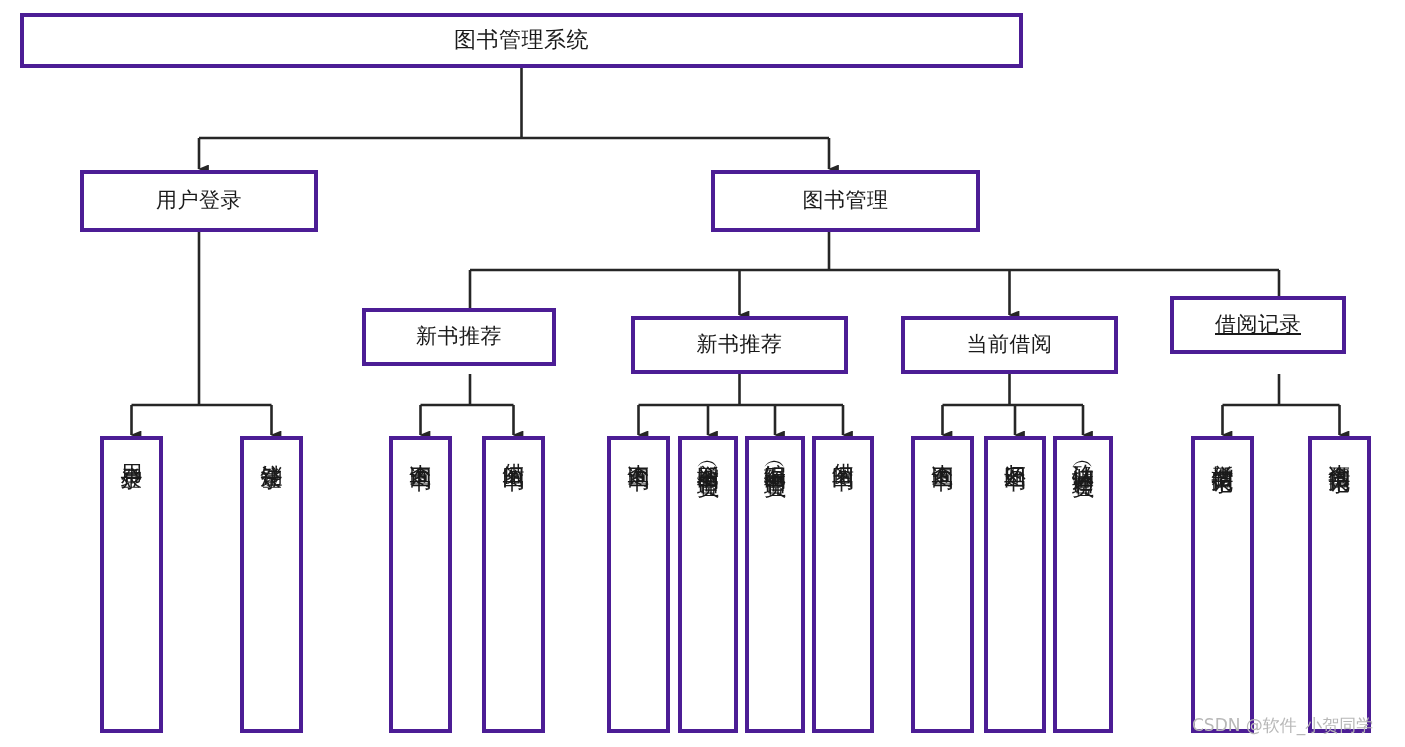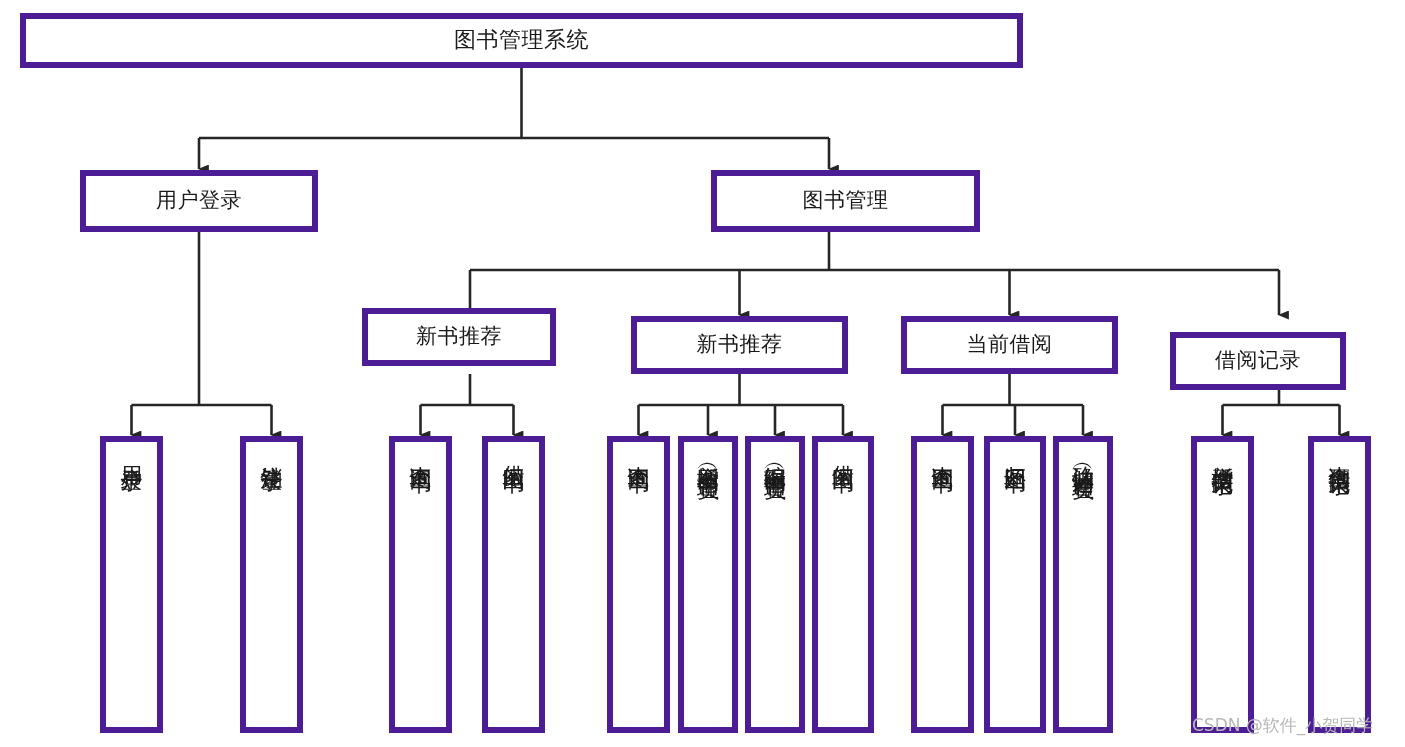--- a/index.html
+++ b/index.html
@@ -22,21 +22,21 @@
     position: absolute;
     left: 0;
     top: 0;
     width: 1405px;
     height: 747px;
   }
   .node {
     position: absolute;
     box-sizing: border-box;
     background: #ffffff;
-    border: 6px solid #4c1d95;
+    border: 4px solid #4c1d95;
     display: flex;
     align-items: center;
     justify-content: center;
     color: #1a1a1a;
     z-index: 2;
   }
   .node .label {
     display: block;
     text-align: center;
     line-height: 1.12;
@@ -130,21 +130,21 @@
       </div>
       <div class="node horiz" style="left: 362px; top: 308px; width: 194px; height: 58px;">
         <span class="label">新书推荐</span>
       </div>
       <div class="node horiz" style="left: 631px; top: 316px; width: 217px; height: 58px;">
         <span class="label">新书推荐</span>
       </div>
       <div class="node horiz" style="left: 901px; top: 316px; width: 217px; height: 58px;">
         <span class="label">当前借阅</span>
       </div>
-      <div class="node horiz" style="left: 1170px; top: 332px; width: 176px; height: 58px;">
+      <div class="node horiz" style="left: 1170px; top: 296px; width: 176px; height: 58px; text-decoration: underline;">
         <span class="label">借阅记录</span>
       </div>
       <div class="node vert" style="left: 100px; top: 436px; width: 63px; height: 297px;">
         <span class="label">用户登录</span>
       </div>
       <div class="node vert" style="left: 240px; top: 436px; width: 63px; height: 297px;">
         <span class="label">注销登录</span>
       </div>
       <div class="node vert" style="left: 389px; top: 436px; width: 63px; height: 297px;">
         <span class="label">查询图书</span>

